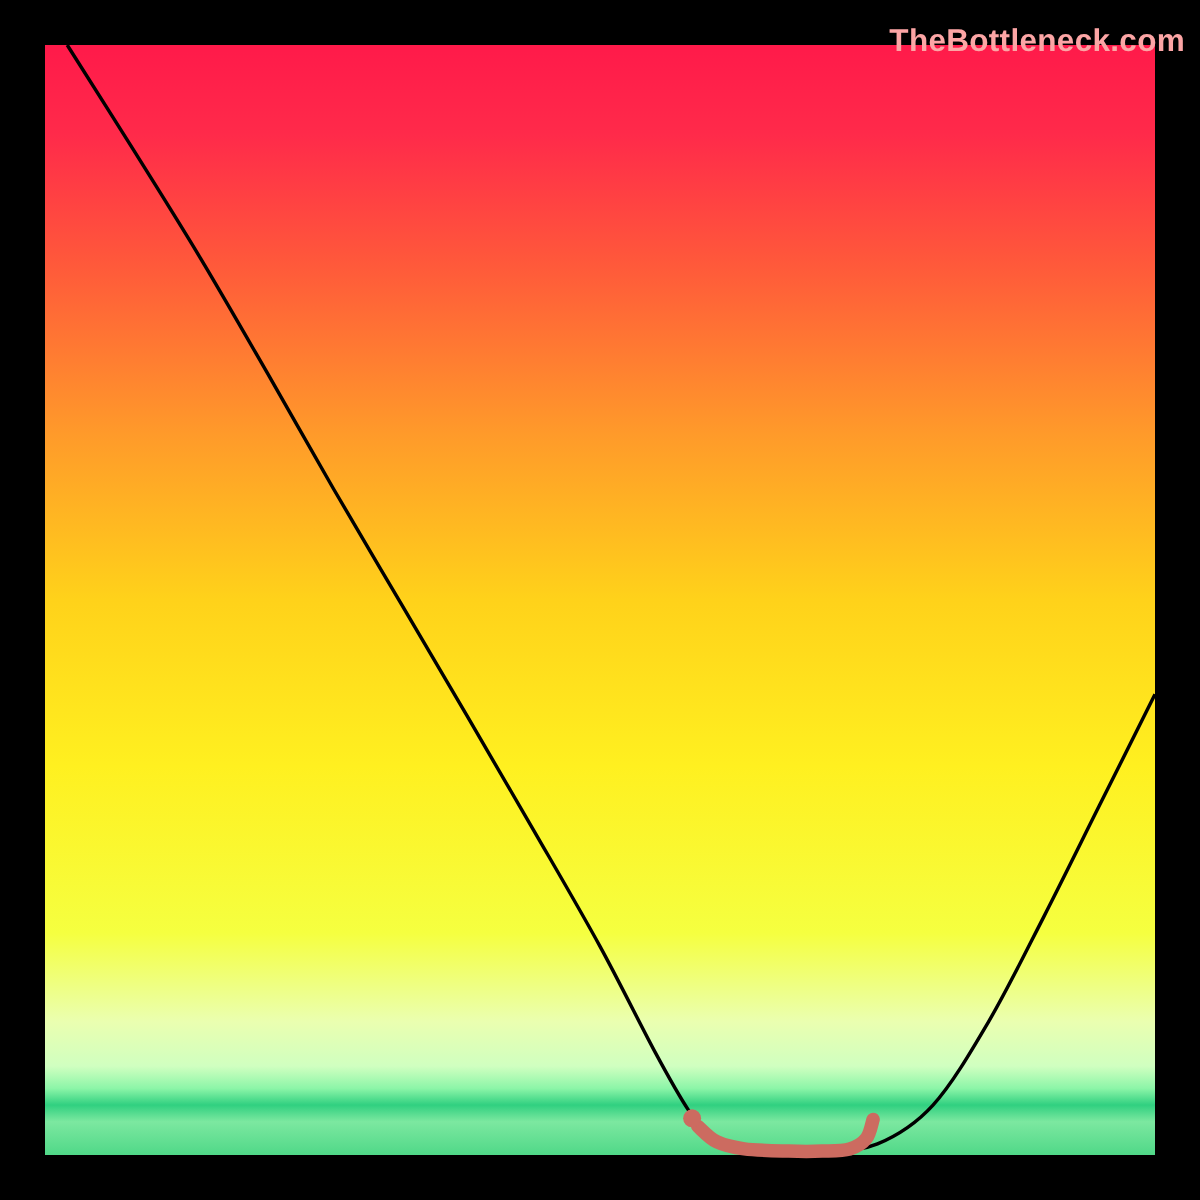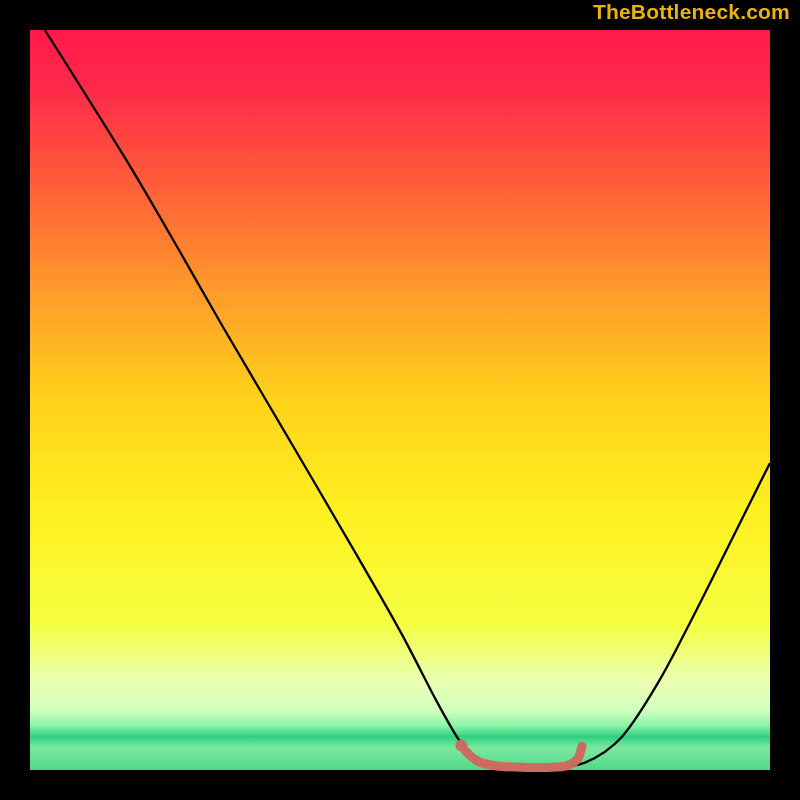--- a/index.html
+++ b/index.html
@@ -9,23 +9,23 @@
     font-family: Arial, Helvetica, sans-serif;
   }
   .chart-wrap {
     position: relative;
     width: 800px;
     height: 800px;
     background: #000;
   }
   .watermark {
     position: absolute;
-    top: 0;
+    top: 16px;
     right: 10px;
-    color: #eab308;
+    color: #fca5a5;
     font-size: 21px;
     font-weight: bold;
     letter-spacing: 0.2px;
     z-index: 10;
   }
   svg {
     display: block;
   }
 </style>
 </head>

